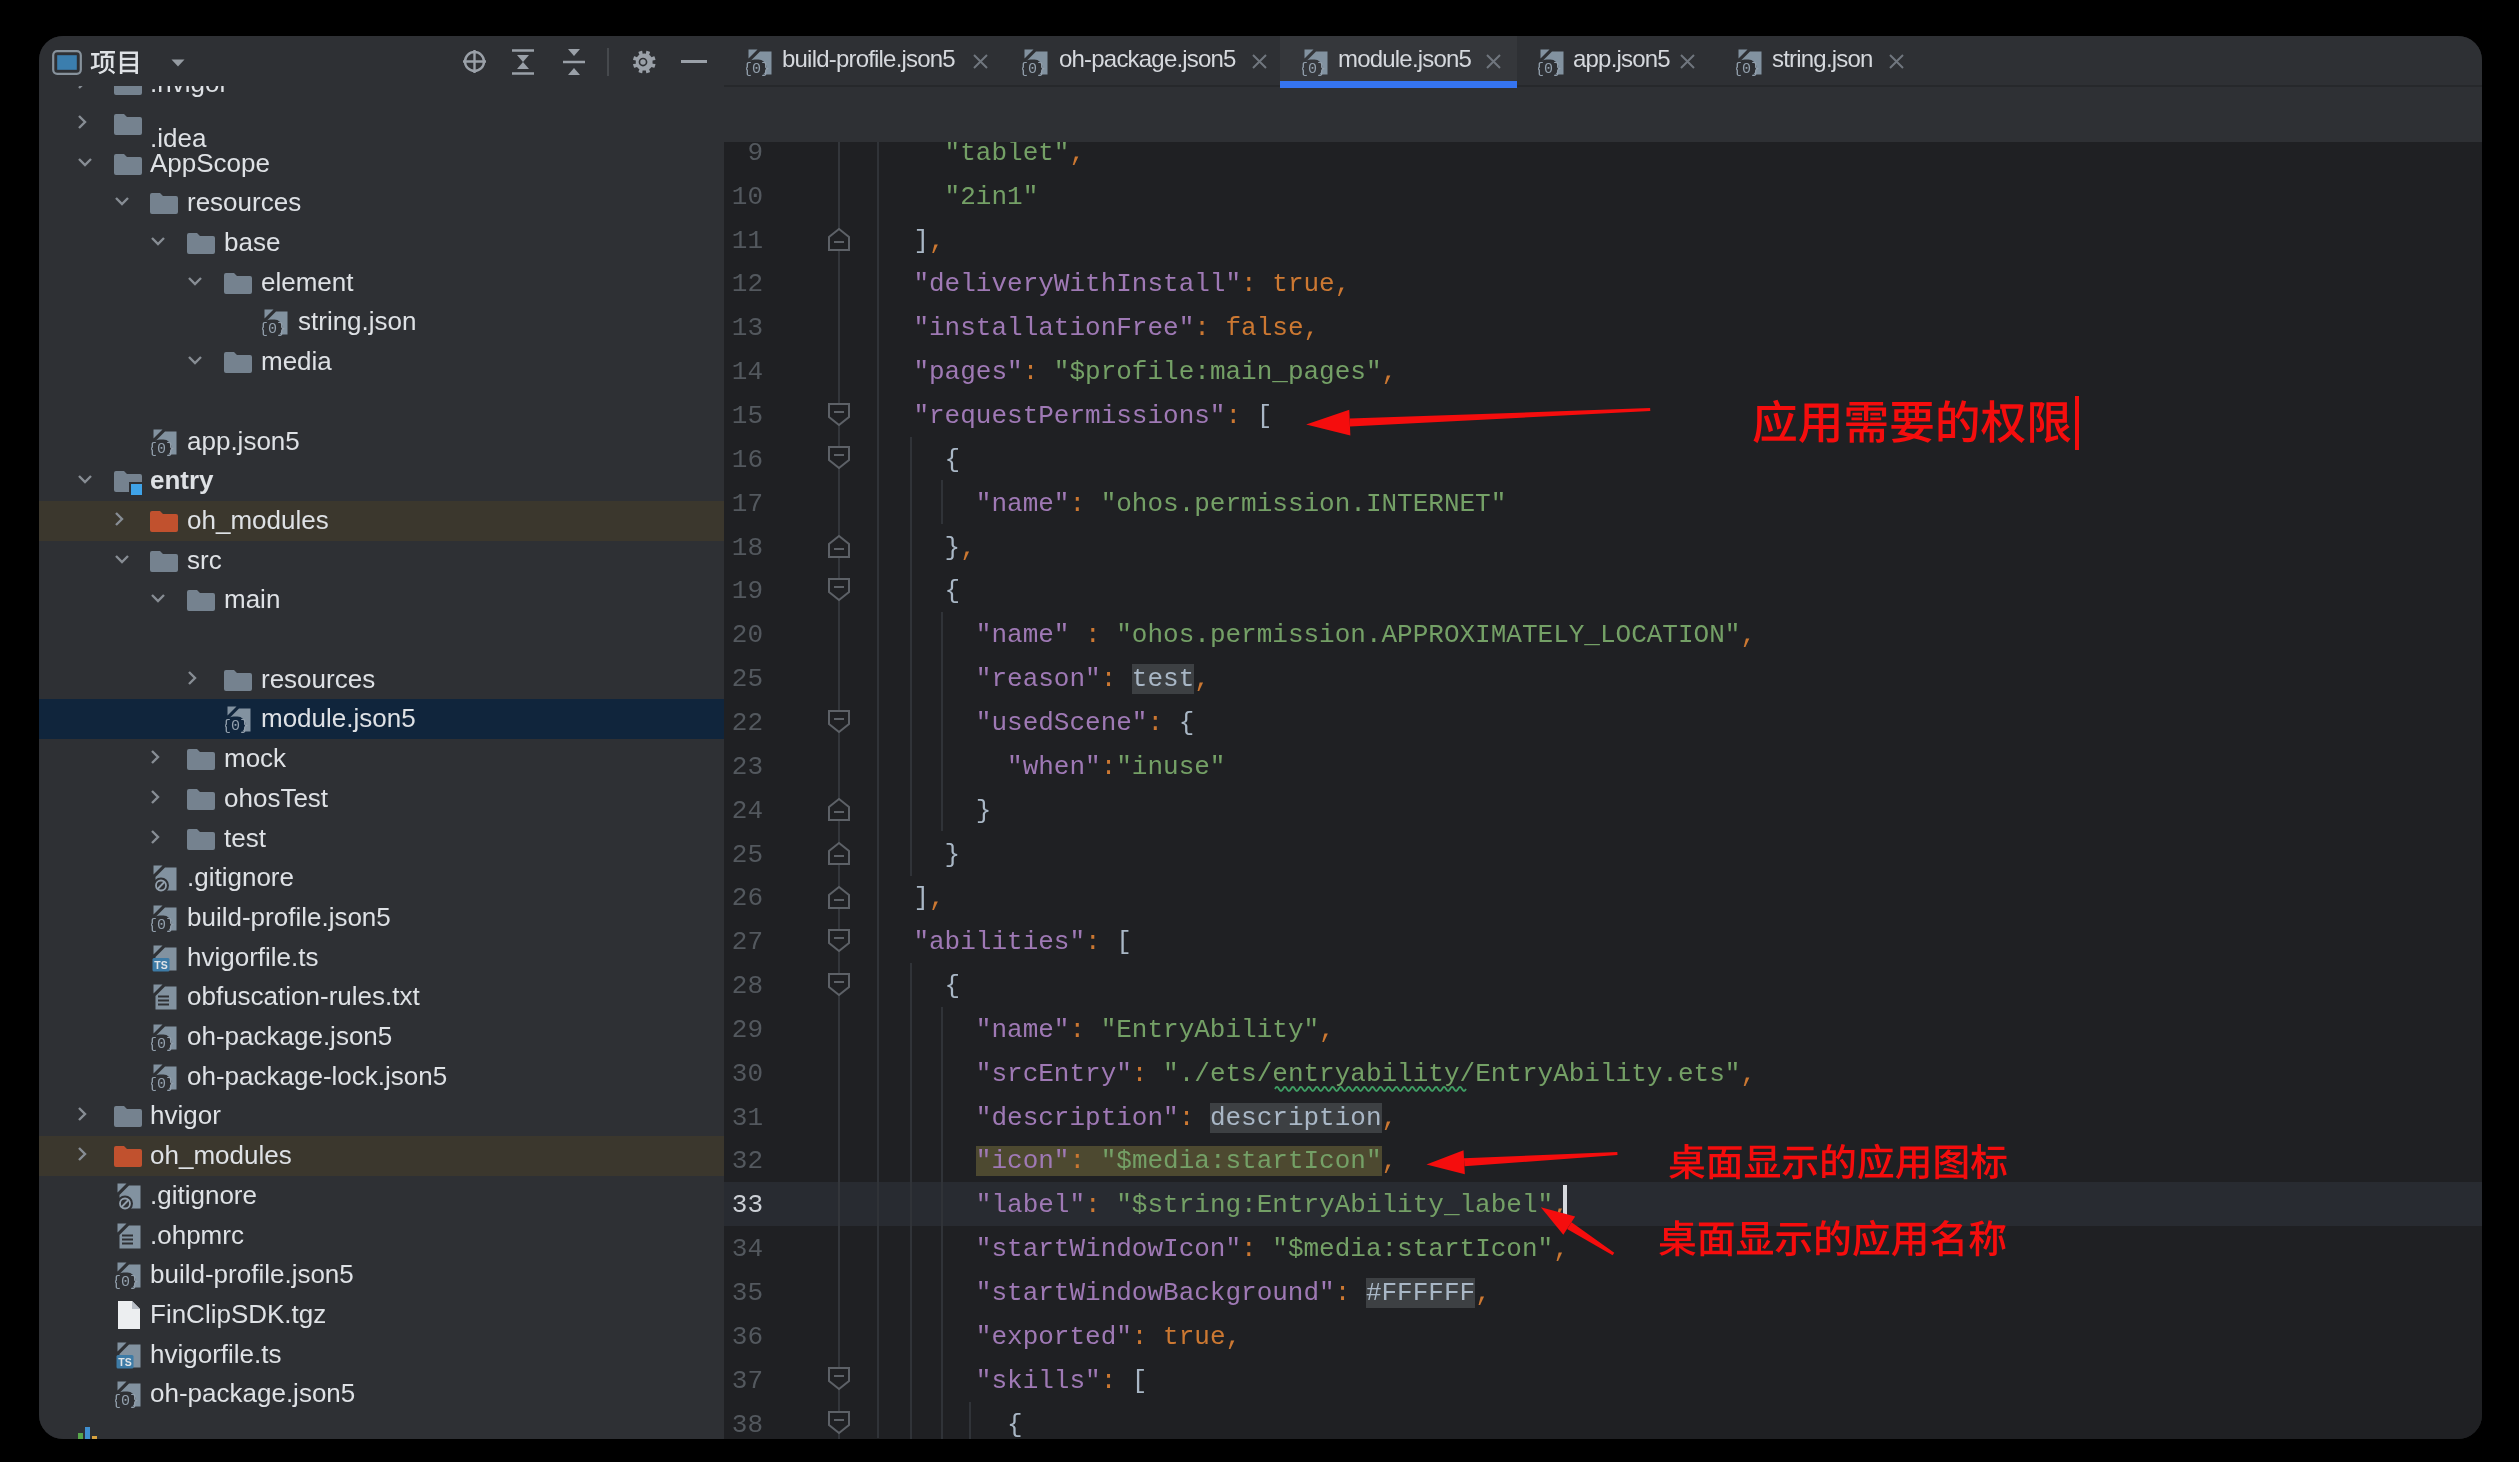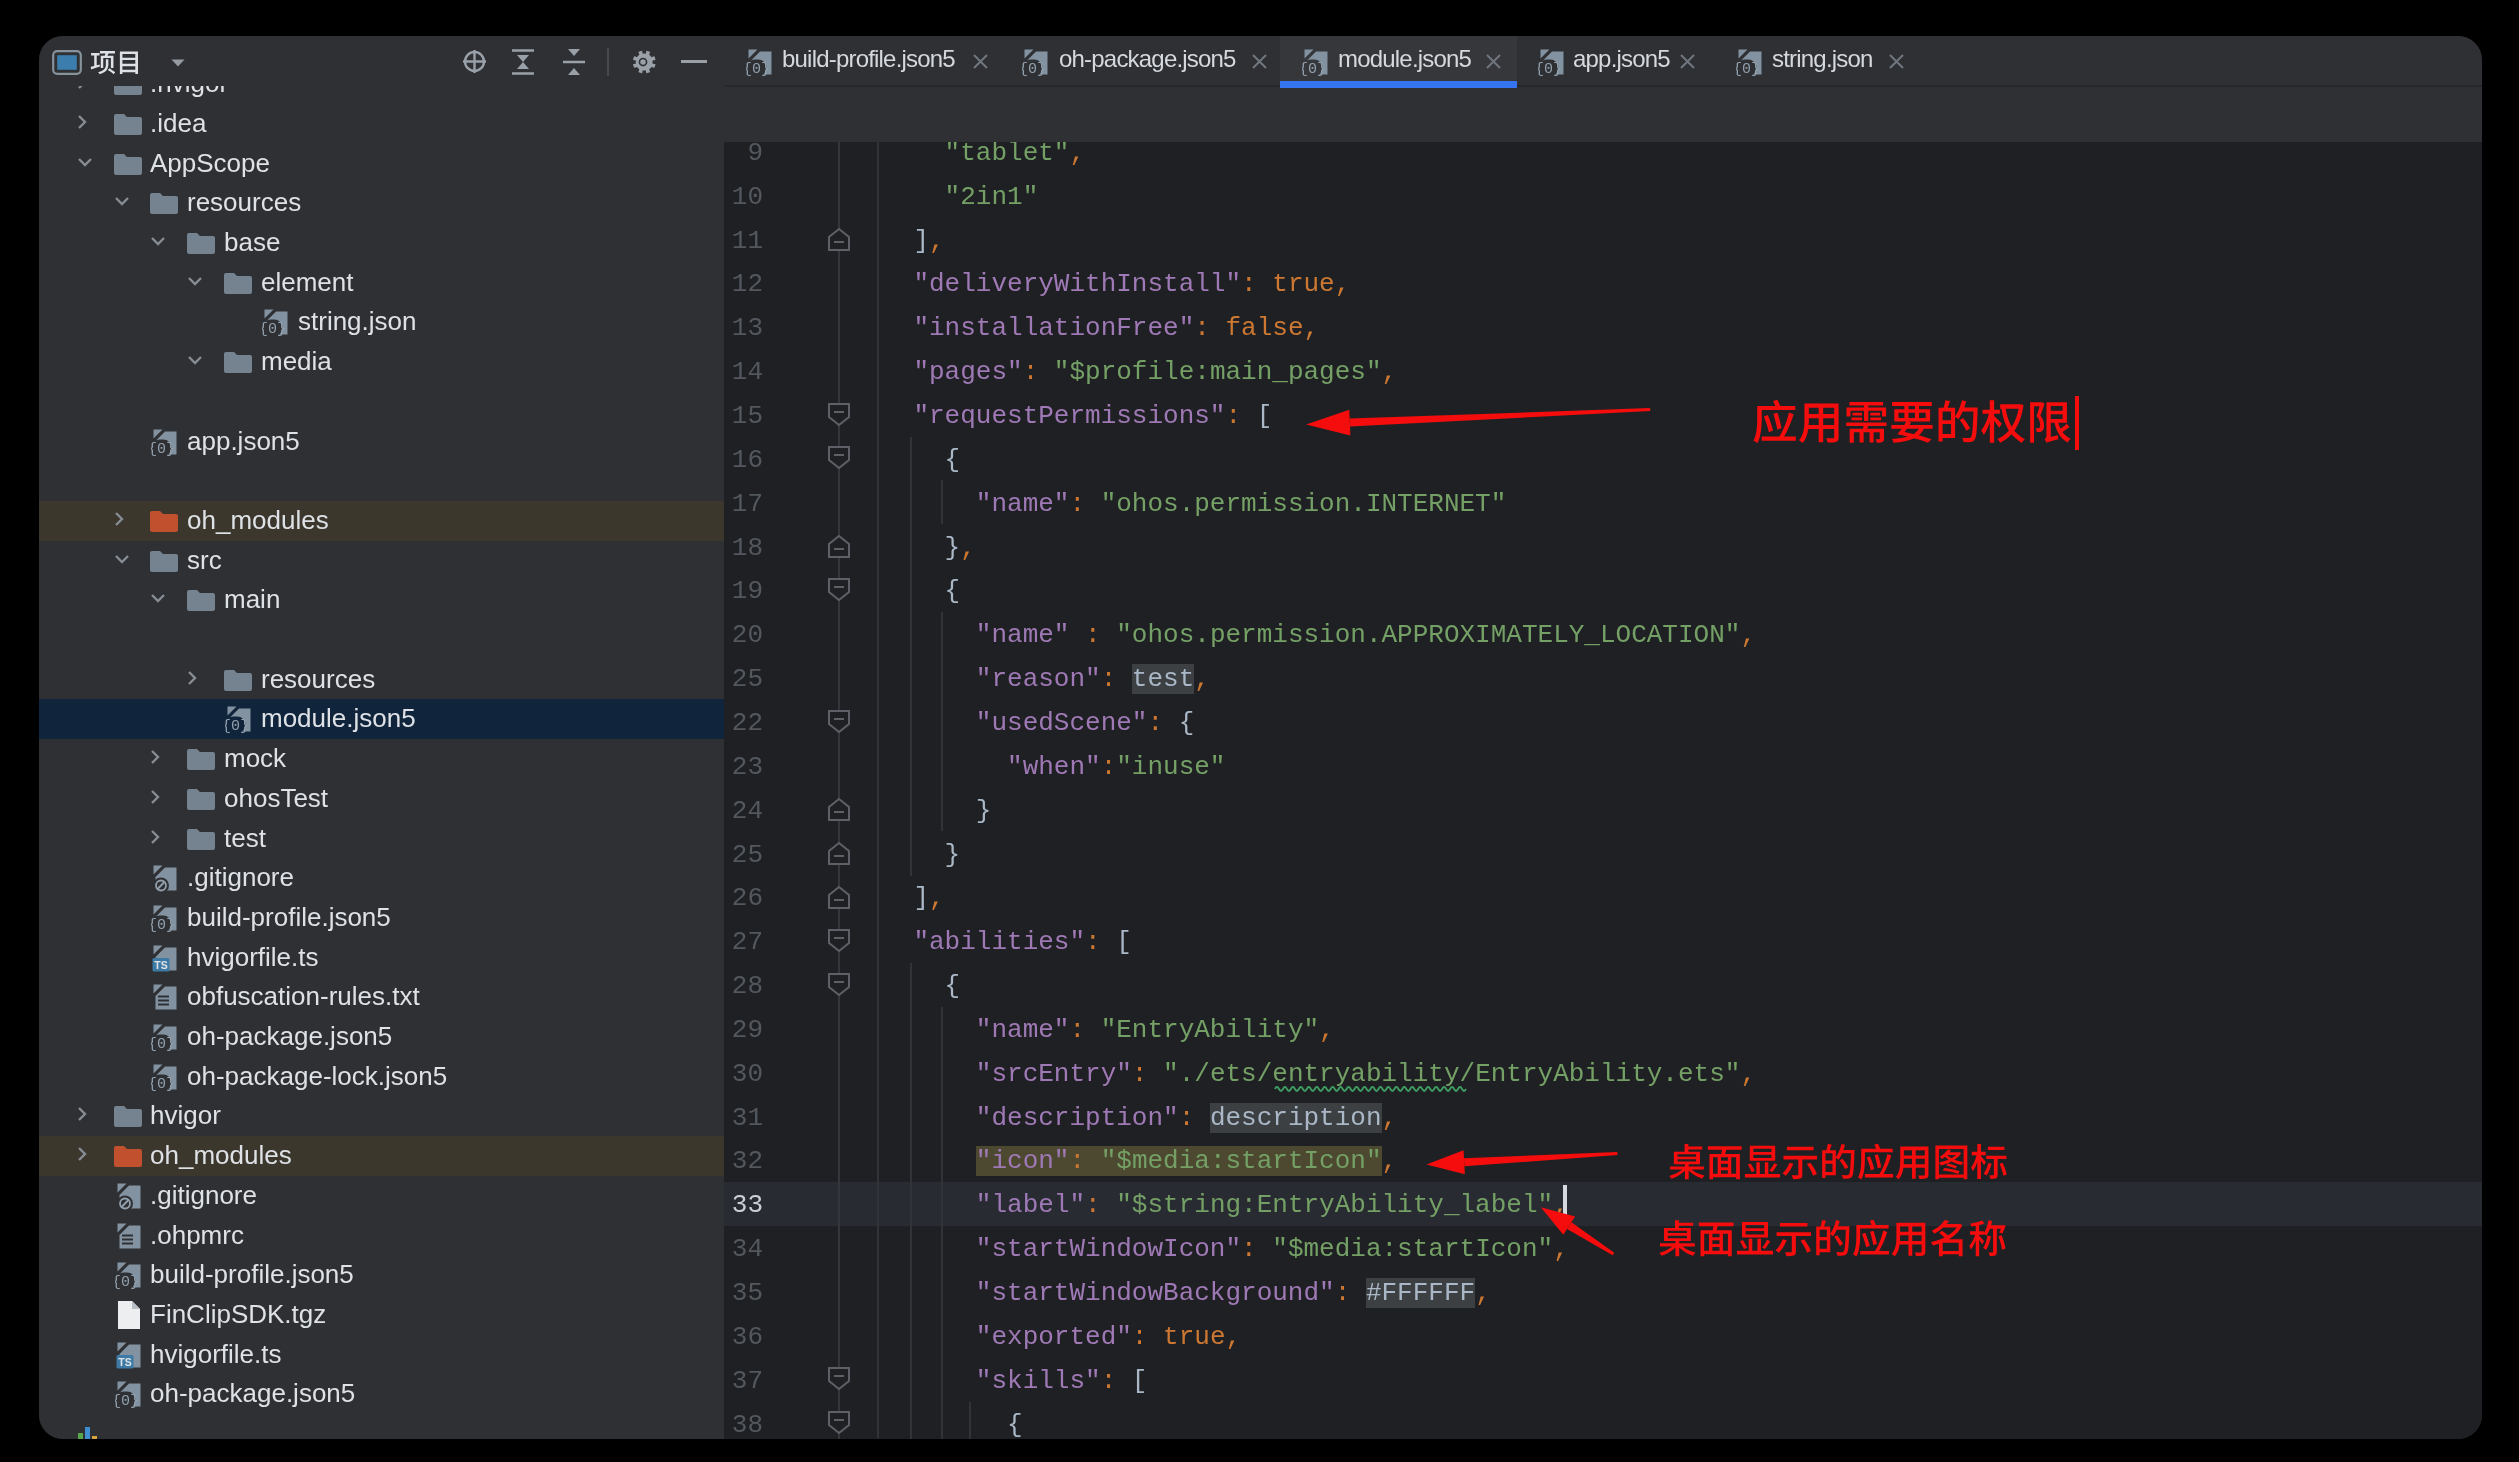--- a/index.html
+++ b/index.html
@@ -82,21 +82,21 @@
           </svg>
           <span style="position:absolute;left:111px;top:4px;">.hvigor</span>
         </div>
         <div class="trow" style="top:18px;">
           <svg class="tico" style="left:38px;top:10px" width="10" height="16" viewBox="0 0 10 16">
             <path d="M2 2 L8 8 L2 14" fill="none" stroke="#878d94" stroke-width="2.4"></path>
           </svg>
           <svg class="tico" style="left:74px;top:8px" width="30" height="24" viewBox="0 0 30 24">
             <path d="M1 4 a2 2 0 0 1 2-2 h8 l3 3 h13 a2 2 0 0 1 2 2 v14 a2 2 0 0 1-2 2 h-24 a2 2 0 0 1-2-2 Z" fill="#75828f"></path>
           </svg>
-          <span style="position:absolute;left:111px;top:4px;">.idea</span>
+          <span style="position:absolute;left:111px;top:19px;">.idea</span>
         </div>
         <div class="trow" style="top:58px;">
           <svg class="tico" style="left:38px;top:13px" width="16" height="10" viewBox="0 0 16 10">
             <path d="M2 2 L8 8 L14 2" fill="none" stroke="#878d94" stroke-width="2.4"></path>
           </svg>
           <svg class="tico" style="left:74px;top:8px" width="30" height="24" viewBox="0 0 30 24">
             <path d="M1 4 a2 2 0 0 1 2-2 h8 l3 3 h13 a2 2 0 0 1 2 2 v14 a2 2 0 0 1-2 2 h-24 a2 2 0 0 1-2-2 Z" fill="#75828f"></path>
           </svg>
           <span style="position:absolute;left:111px;top:4px;">AppScope</span>
         </div>
@@ -146,20 +146,31 @@
           <span style="position:absolute;left:222px;top:4px;">media</span>
         </div>
         <div class="trow" style="top:336px;">
           <svg class="tico" style="left:112px;top:5px" width="29" height="30" viewBox="0 0 29 30">
             <path d="M2.5 11.5 L11.5 2.5 L2.5 2.5 Z" fill="#8292a0"></path>
             <path d="M4.5 14 L14 4.5 H25.5 V27.5 H4.5 Z" fill="#8292a0"></path>
             <rect x="0.5" y="12.5" width="20" height="16.5" rx="8.2" fill="#2e3034"></rect>
             <text x="10.5" y="26" text-anchor="middle" font-family="Liberation Mono, monospace" font-size="15" fill="#93a0ad">{0}</text>
           </svg>
           <span style="position:absolute;left:148px;top:4px;">app.json5</span>
+        </div>
+        <div class="trow" style="top:375px;">
+          <svg class="tico" style="left:38px;top:13px" width="16" height="10" viewBox="0 0 16 10">
+            <path d="M2 2 L8 8 L14 2" fill="none" stroke="#878d94" stroke-width="2.4"></path>
+          </svg>
+          <svg class="tico" style="left:74px;top:8px" width="34" height="28" viewBox="0 0 34 28">
+            <path d="M1 4 a2 2 0 0 1 2-2 h8 l3 3 h13 a2 2 0 0 1 2 2 v14 a2 2 0 0 1-2 2 h-24 a2 2 0 0 1-2-2 Z" fill="#75828f"></path>
+            <rect x="16" y="13" width="14" height="14" fill="#2e3034"></rect>
+            <rect x="18" y="15" width="11" height="11" fill="#3fa3e8"></rect>
+          </svg>
+          <span style="position:absolute;left:111px;top:4px;font-weight:bold;">entry</span>
         </div>
         <div class="trow" style="top:415px;background:#3b372d;">
           <svg class="tico" style="left:75px;top:10px" width="10" height="16" viewBox="0 0 10 16">
             <path d="M2 2 L8 8 L2 14" fill="none" stroke="#878d94" stroke-width="2.4"></path>
           </svg>
           <svg class="tico" style="left:110px;top:8px" width="30" height="24" viewBox="0 0 30 24">
             <path d="M1 4 a2 2 0 0 1 2-2 h8 l3 3 h13 a2 2 0 0 1 2 2 v14 a2 2 0 0 1-2 2 h-24 a2 2 0 0 1-2-2 Z" fill="#c1512e"></path>
           </svg>
           <span style="position:absolute;left:148px;top:4px;">oh_modules</span>
         </div>

